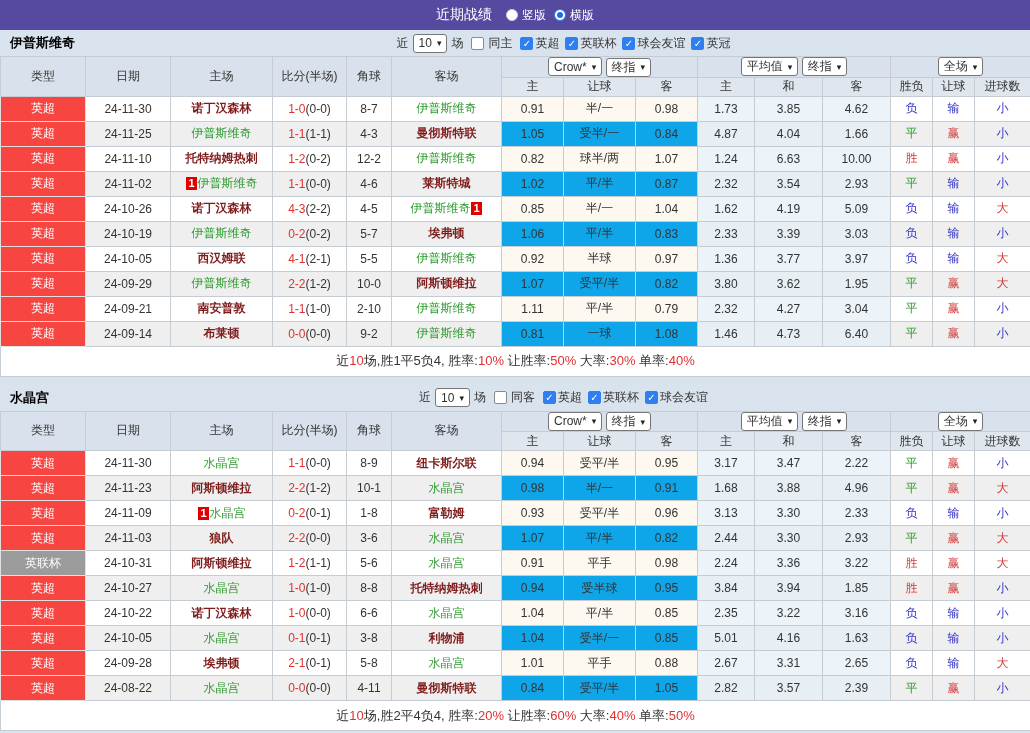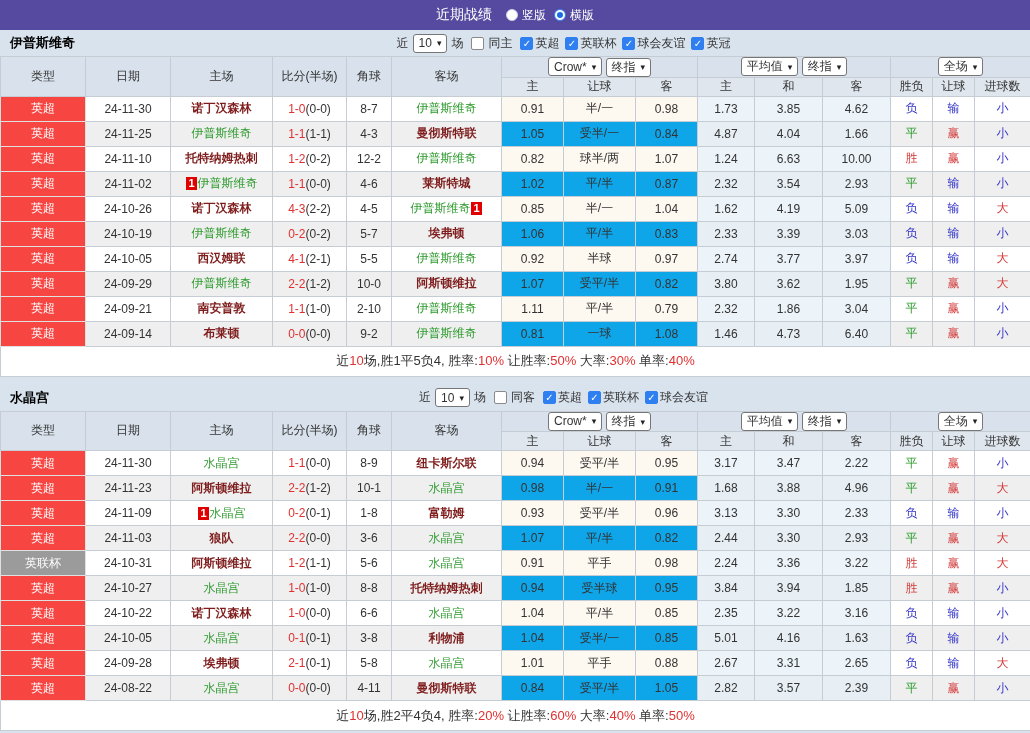--- a/index.html
+++ b/index.html
@@ -273,21 +273,21 @@
           <tr class="odd">
             <td class="cell-league">英超</td>
             <td class="cell-plain">24-10-05</td>
             <td class="cell-plain"><span><span class="opp">西汉姆联</span></span></td>
             <td class="cell-plain"><span class="score">4-1</span><span class="half">(2-1)</span></td>
             <td class="cell-plain">5-5</td>
             <td class="cell-plain"><span><span class="self">伊普斯维奇</span></span></td>
             <td class="cell-cream">0.92</td>
             <td class="cell-cream">半球</td>
             <td class="cell-cream">0.97</td>
-            <td class="cell-blue">2.74</td>
+            <td class="cell-blue">1.36</td>
             <td class="cell-blue">3.77</td>
             <td class="cell-blue">3.97</td>
             <td class="cell-plain"><span class="t-blue">负</span></td>
             <td class="cell-plain"><span class="t-blue">输</span></td>
             <td class="cell-plain"><span class="t-red">大</span></td>
           </tr>
           <tr class="even">
             <td class="cell-league">英超</td>
             <td class="cell-plain">24-09-29</td>
             <td class="cell-plain"><span><span class="self">伊普斯维奇</span></span></td>
@@ -308,21 +308,21 @@
             <td class="cell-league">英超</td>
             <td class="cell-plain">24-09-21</td>
             <td class="cell-plain"><span><span class="opp">南安普敦</span></span></td>
             <td class="cell-plain"><span class="score">1-1</span><span class="half">(1-0)</span></td>
             <td class="cell-plain">2-10</td>
             <td class="cell-plain"><span><span class="self">伊普斯维奇</span></span></td>
             <td class="cell-cream">1.11</td>
             <td class="cell-cream">平/半</td>
             <td class="cell-cream">0.79</td>
             <td class="cell-blue">2.32</td>
-            <td class="cell-blue">1.86</td>
+            <td class="cell-blue">4.27</td>
             <td class="cell-blue">3.04</td>
             <td class="cell-plain"><span class="t-green">平</span></td>
             <td class="cell-plain"><span class="t-red">赢</span></td>
             <td class="cell-plain"><span class="t-blue">小</span></td>
           </tr>
           <tr class="even">
             <td class="cell-league">英超</td>
             <td class="cell-plain">24-09-14</td>
             <td class="cell-plain"><span><span class="opp">布莱顿</span></span></td>
             <td class="cell-plain"><span class="score">0-0</span><span class="half">(0-0)</span></td>

